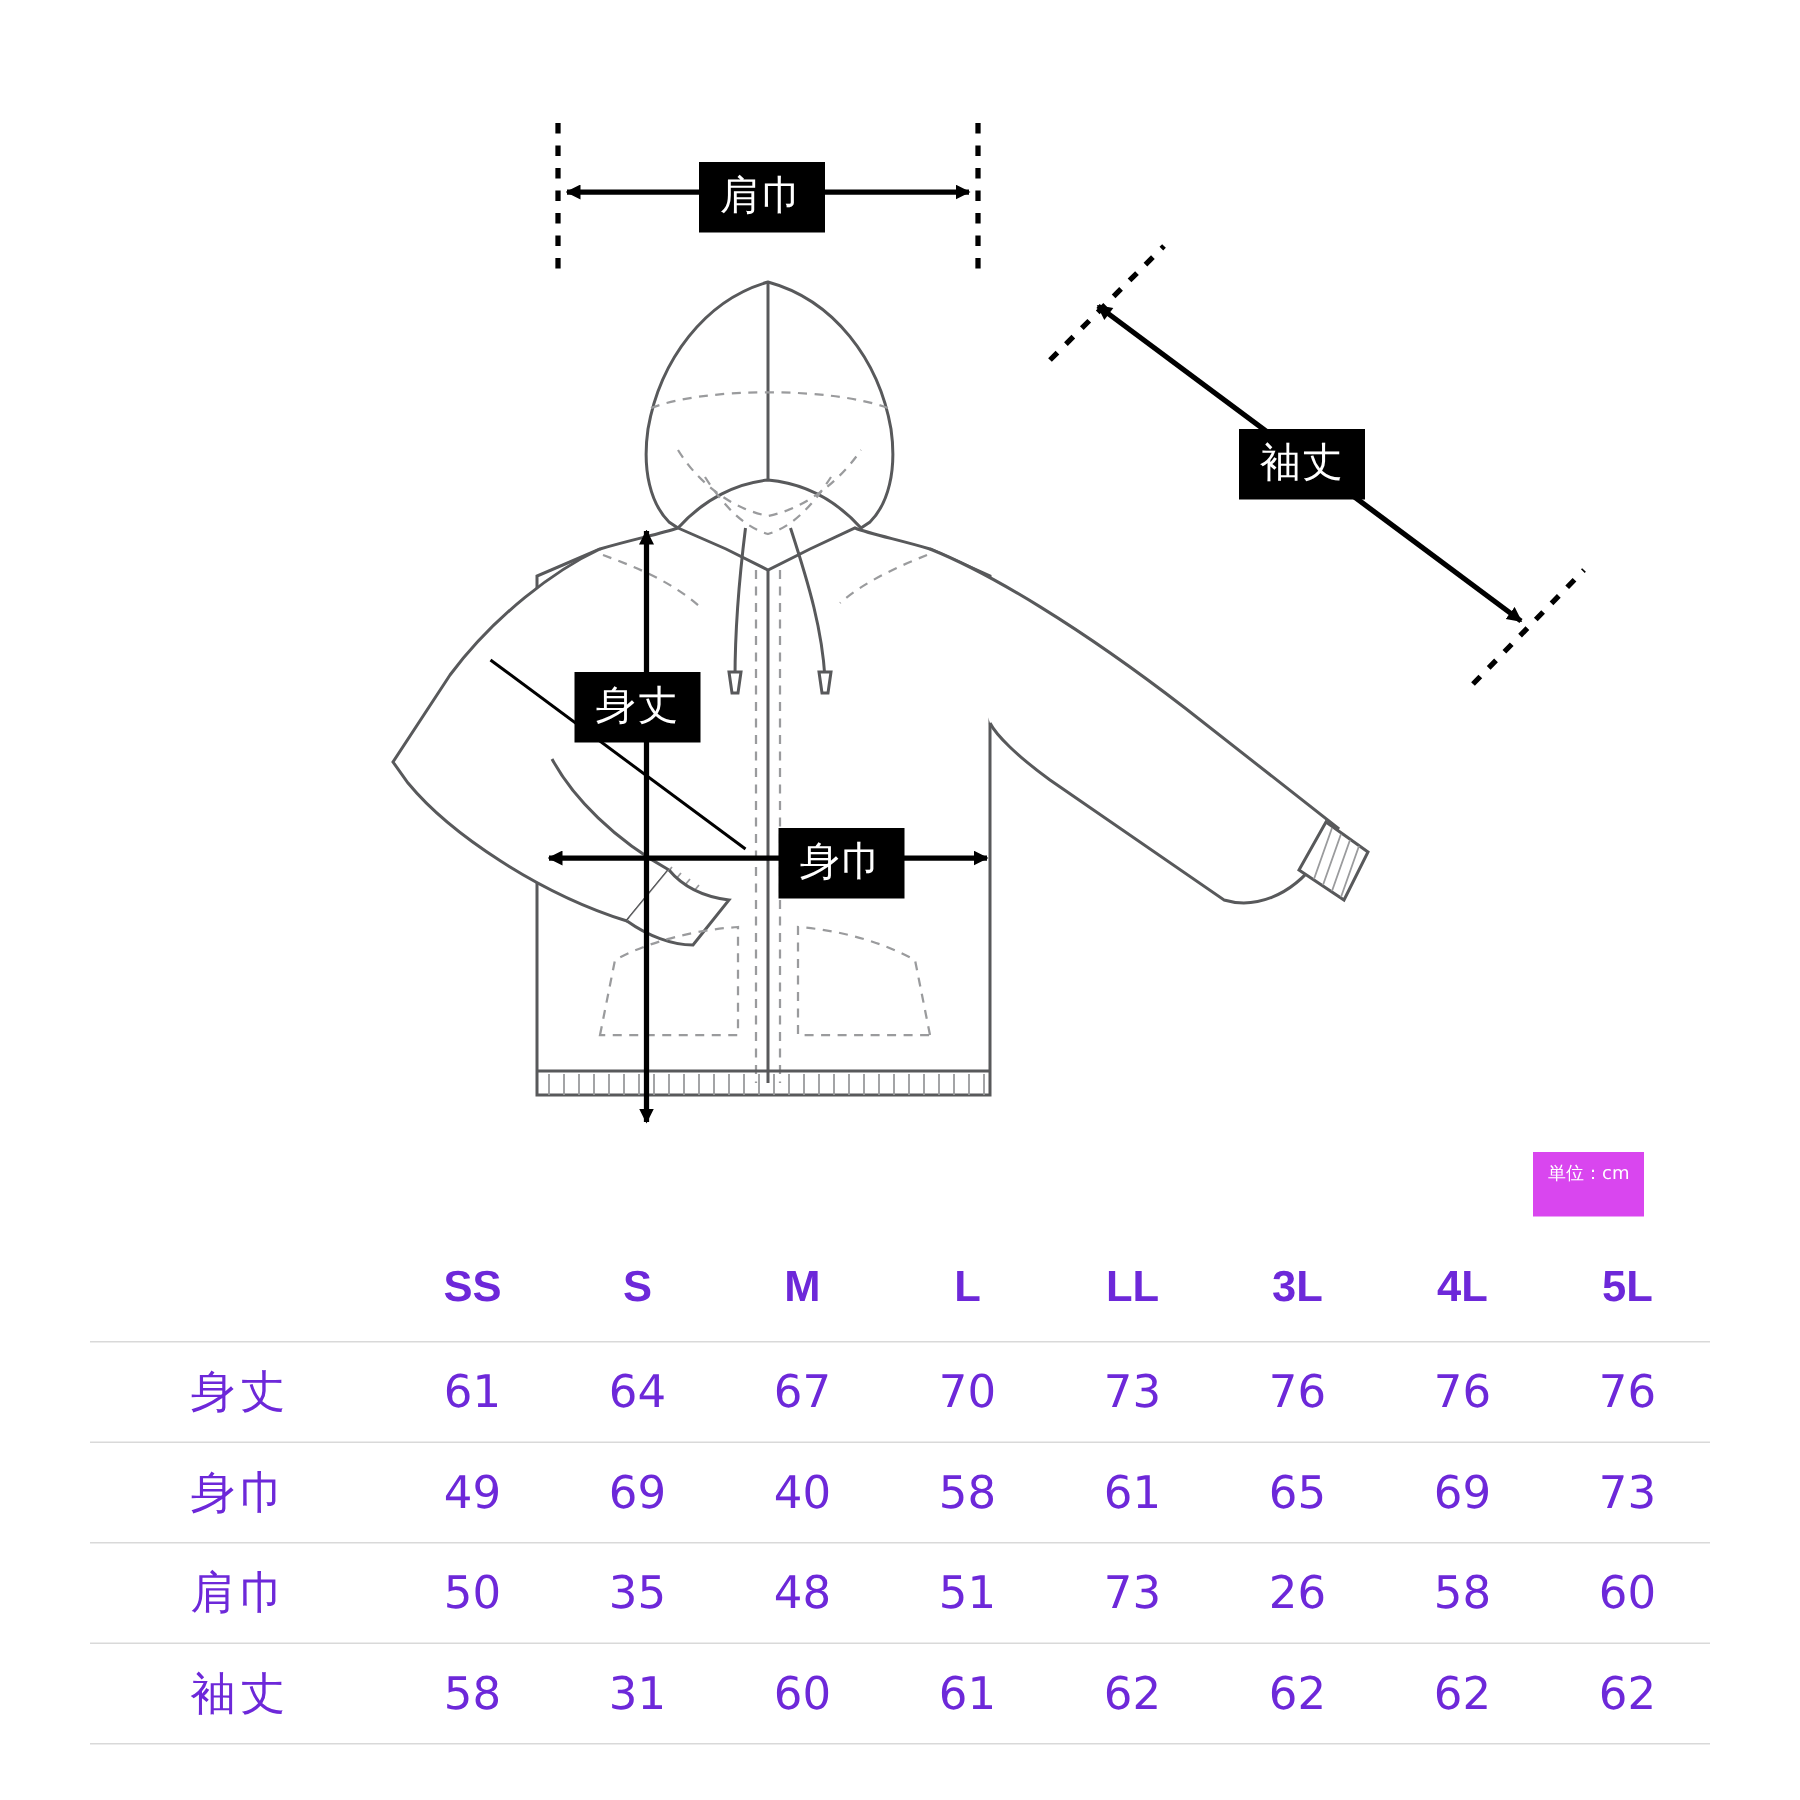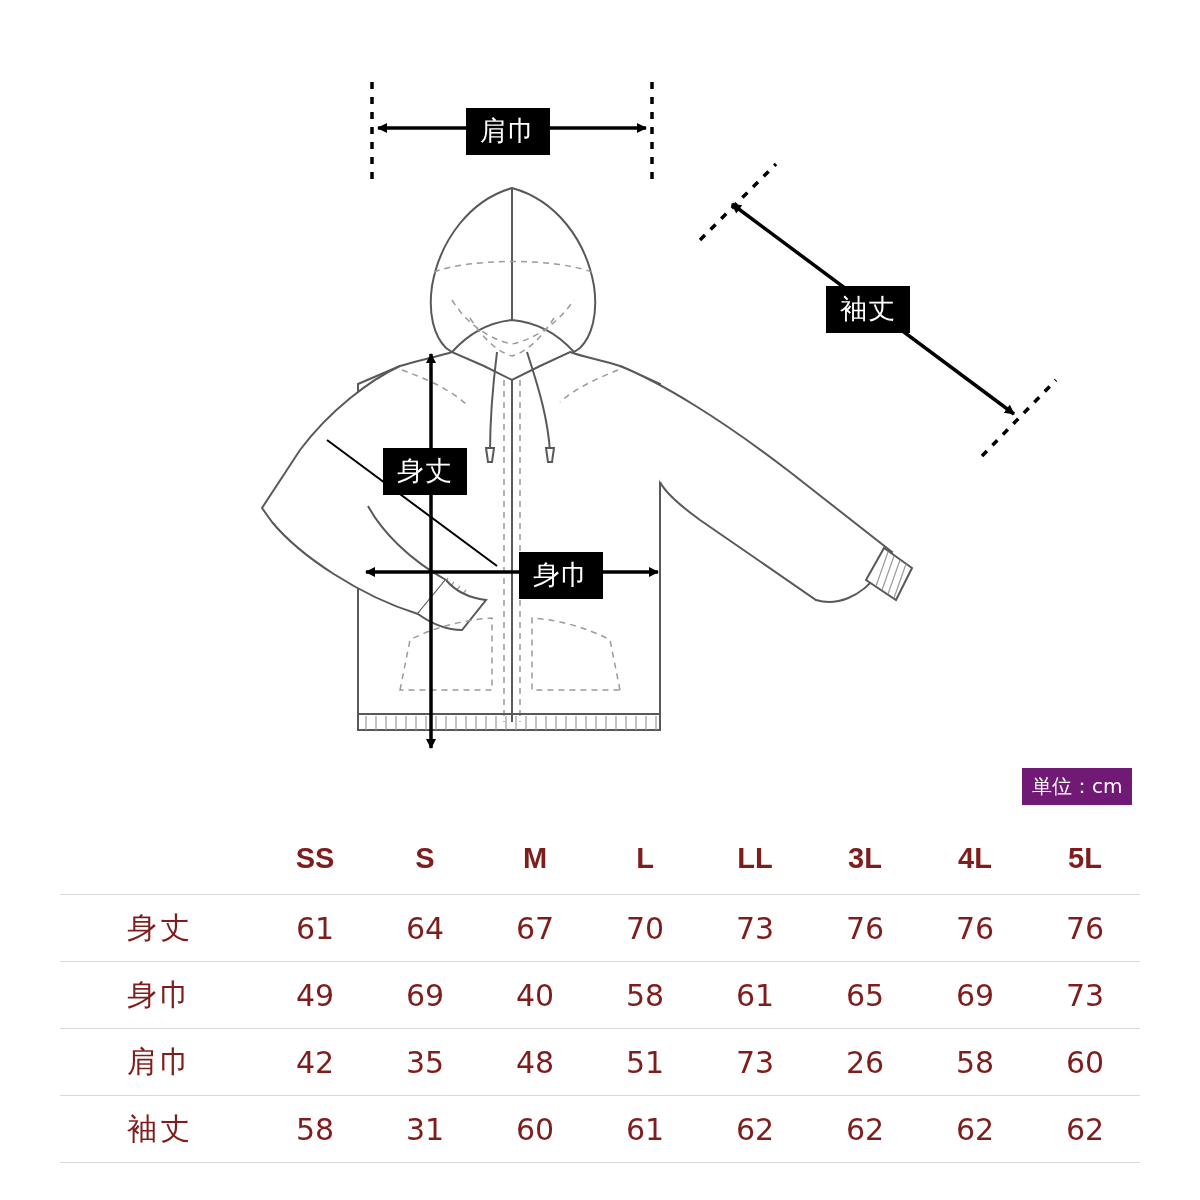--- a/index.html
+++ b/index.html
@@ -42,46 +42,46 @@
   }
   #label-katahaba { left: 466px; top: 108px; }
   #label-sodetake { left: 826px; top: 286px; }
   #label-mitake   { left: 383px; top: 448px; }
   #label-mihaba   { left: 519px; top: 552px; }
 
   #label-unit {
     position: absolute;
     left: 1022px;
     top: 768px;
-    background: #701a75;
+    background: #d946ef;
     color: #ffffff;
     font-family: "DejaVu Sans", sans-serif;
-    font-size: 20px;
+    font-size: 12px;
     line-height: 1;
-    padding: 8px 10px 9px 10px;
+    padding: 8px 10px 23px 10px;
     white-space: nowrap;
   }
 
   #size-table-wrap {
     position: absolute;
     left: 60px;
     top: 822px;
     width: 1080px;
   }
   table.size-table {
     border-collapse: collapse;
     width: 1080px;
     table-layout: fixed;
   }
   table.size-table th,
   table.size-table td {
     text-align: center;
     font-weight: normal;
     font-size: 30px;
-    color: #7f1d1d;
+    color: #6d28d9;
     padding: 0;
     height: 66px;
     vertical-align: middle;
     font-family: "DejaVu Sans", sans-serif;
   }
   table.size-table thead th {
     font-size: 29px;
     font-weight: bold;
     border-bottom: 1px solid #d9d9d9;
     height: 72px;
@@ -244,21 +244,21 @@
         <td>69</td>
         <td>40</td>
         <td>58</td>
         <td>61</td>
         <td>65</td>
         <td>69</td>
         <td>73</td>
       </tr>
       <tr>
         <td class="rowhead">肩巾</td>
-        <td>42</td>
+        <td>50</td>
         <td>35</td>
         <td>48</td>
         <td>51</td>
         <td>73</td>
         <td>26</td>
         <td>58</td>
         <td>60</td>
       </tr>
       <tr>
         <td class="rowhead">袖丈</td>

